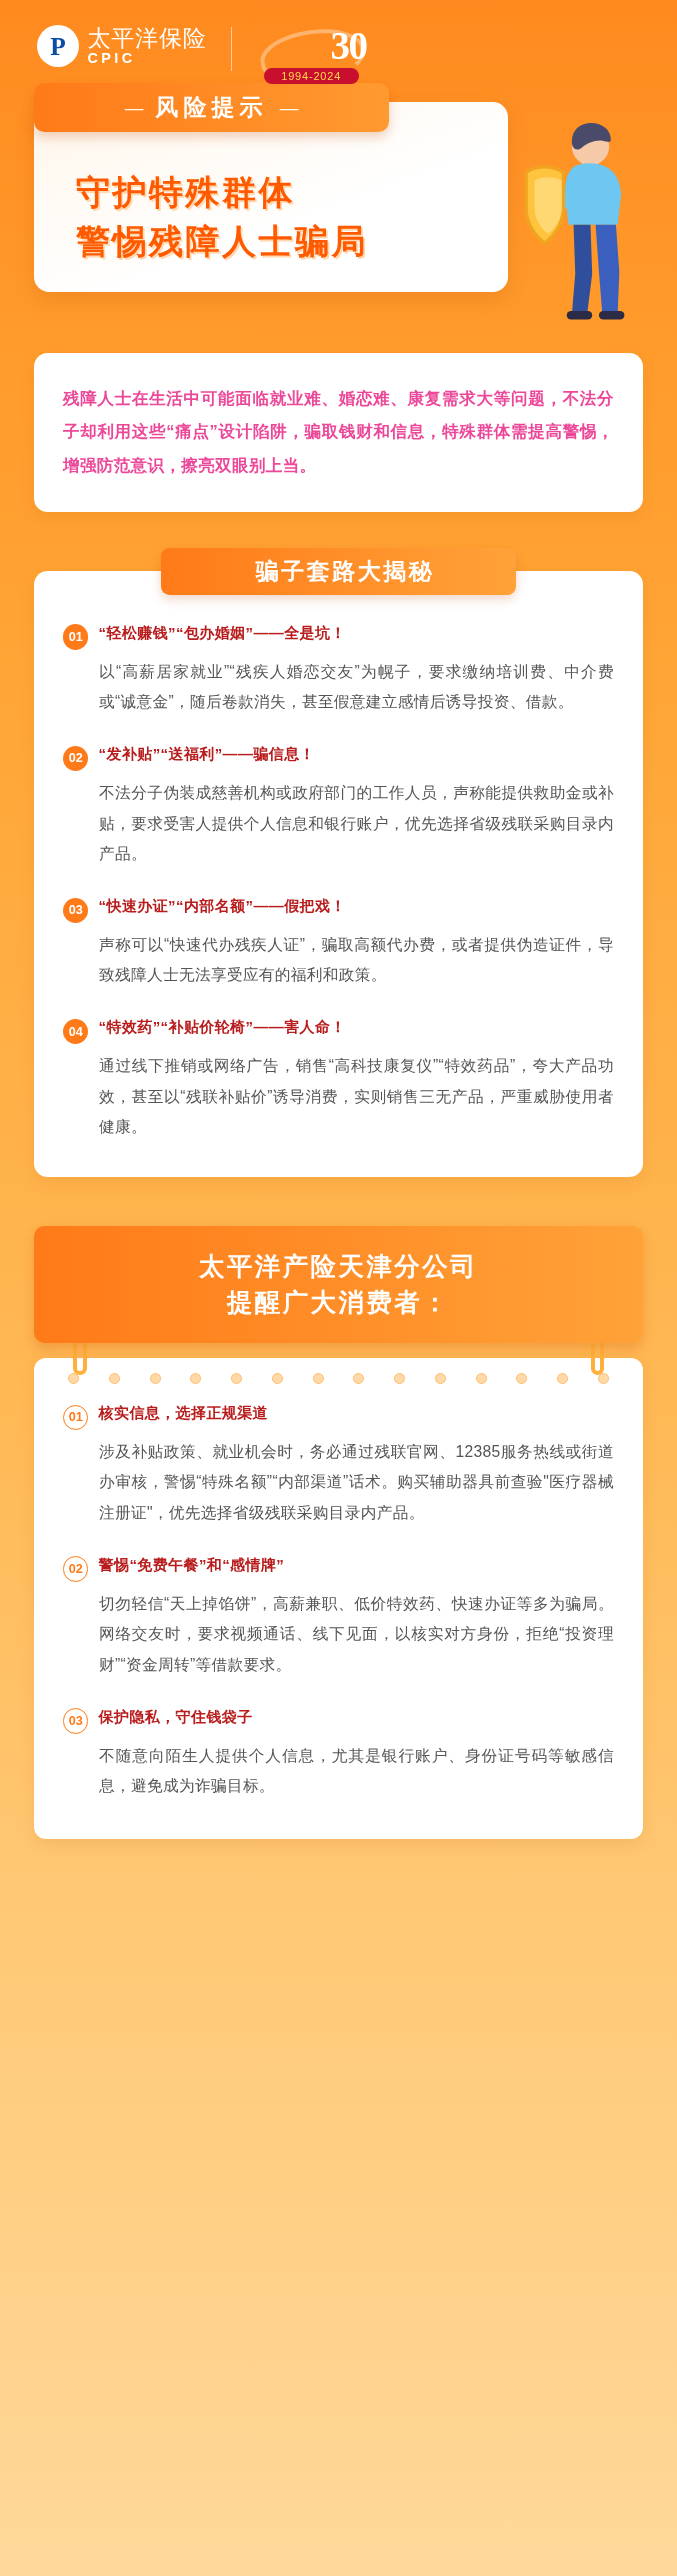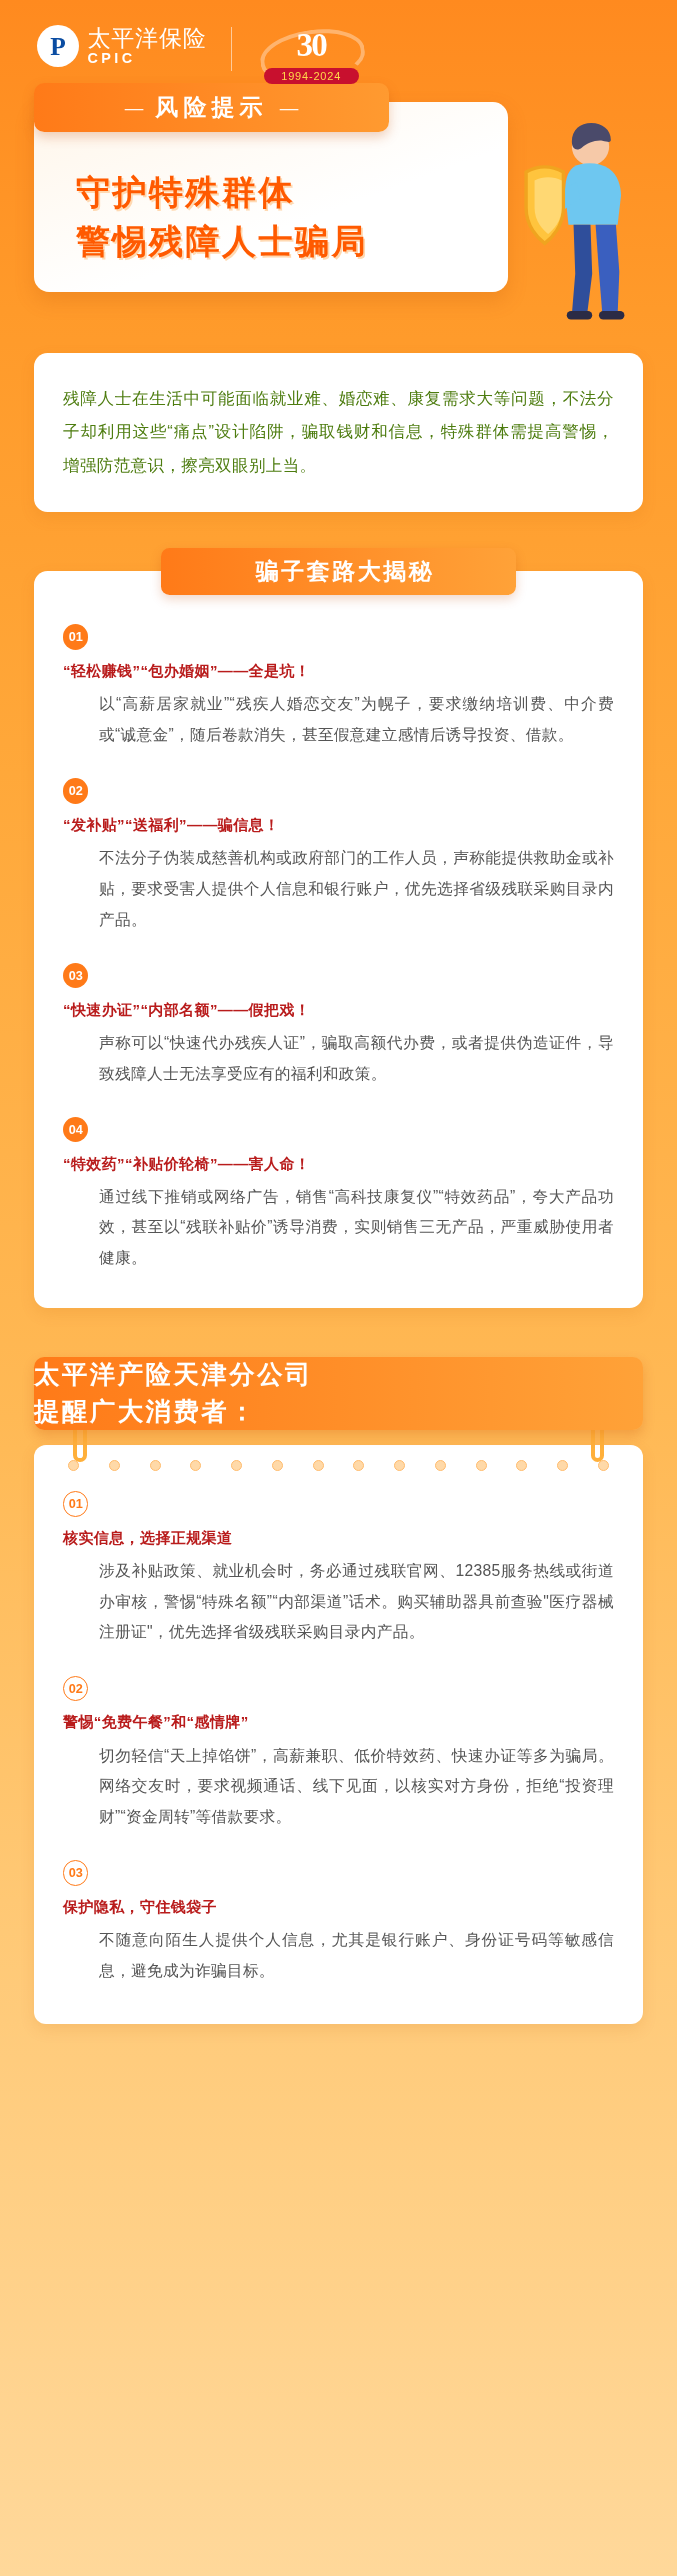--- a/index.html
+++ b/index.html
@@ -41,26 +41,26 @@
   }
   .cpic-text { color: #fff; line-height: 1.1; }
   .cpic-cn { font-size: 23px; font-weight: normal; letter-spacing: 0.8px; }
   .cpic-en { font-size: 14.4px; letter-spacing: 3.4px; font-weight: bold; }
   .divider-v {
     width: 1.7px; height: 44px; background: rgba(255,255,255,.55); margin-top: 1.7px;
   }
   .anniv { position: relative; width: 110px; height: 59px; }
   .anniv-30 {
     color: #fff;
-    font-size: 33px;
+    font-size: 39px;
     font-weight: bold;
     font-family: "Liberation Serif", serif;
     letter-spacing: -1.7px;
     line-height: 41px;
-    text-align: center;
+    text-align: right;
     position: relative;
     z-index: 2;
   }
   .anniv-ribbon {
     width: 95px; margin: 1.7px auto 0;
     background: #c8102e;
     color: #ffd94a;
     font-size: 11px;
     letter-spacing: 0.8px;
     text-align: center;
@@ -124,25 +124,26 @@
 
   
   .card {
     background: #fff;
     border-radius: 13.5px;
     box-shadow: 0 5.1px 15.2px rgba(190,90,10,.12);
   }
   .intro {
     margin: 30.5px 34px 0 34px;
     padding: 29px 29px 29px 29px;
-    color: #4d7c0f;
+    color: #ec4899;
     font-size: 16.5px;
     line-height: 2.05;
     letter-spacing: 0.4px;
     text-align: justify;
+    font-weight: bold;
   }
 
   
   .sec {
     margin: 36px 34px 0 34px;
     position: relative;
   }
   .sec-title {
     width: 355px;
     margin: 0 auto;
@@ -162,21 +163,20 @@
   .sec-body {
     margin-top: -24px;
     padding: 51px 29px 30.5px 29px;
   }
   .item { margin-bottom: 25.4px; }
   .item:last-child { margin-bottom: 3.4px; }
   .item-head {
     display: flex;
     align-items: flex-start;
     gap: 10.2px;
-    flex-direction: column;
   }
   .num {
     flex: 0 0 auto;
     width: 25.4px; height: 25.4px;
     border-radius: 50%;
     background: #ff7a18;
     color: #fff;
     font-size: 12.7px;
     font-weight: bold;
     display: flex; align-items: center; justify-content: center;
@@ -200,29 +200,29 @@
     color: #555;
     font-size: 15.7px;
     line-height: 1.95;
     letter-spacing: 0.3px;
     text-align: justify;
   }
 
   
   .sec2-title {
     margin: 49px 34px 0 34px;
-    height: 73px;
+    height: 117px;
     background: linear-gradient(90deg,#ff7a18,#ffa238);
     border-radius: 10.2px;
     color: #fff;
     font-size: 25.4px;
     font-weight: bold;
     letter-spacing: 2.5px;
     line-height: 1.45;
-    display: flex; flex-direction: column; align-items: flex-start; justify-content: center;
+    display: flex; flex-direction: column; align-items: center; justify-content: center;
     box-shadow: 0 5.1px 12px rgba(190,70,0,.22);
     position: relative;
     z-index: 3;
   }
   .notepad {
     margin: 15.2px 34px 0 34px;
     background: #fff;
     border-radius: 12px;
     box-shadow: 0 5.1px 15.2px rgba(190,90,10,.12);
     position: relative;

